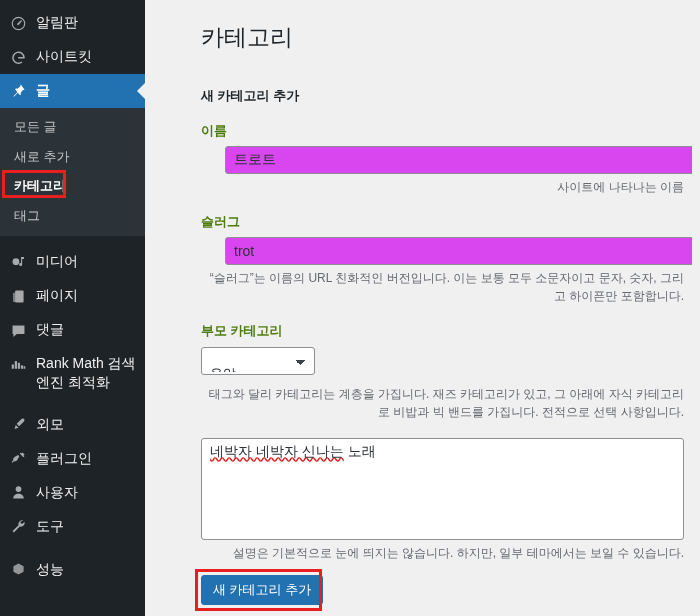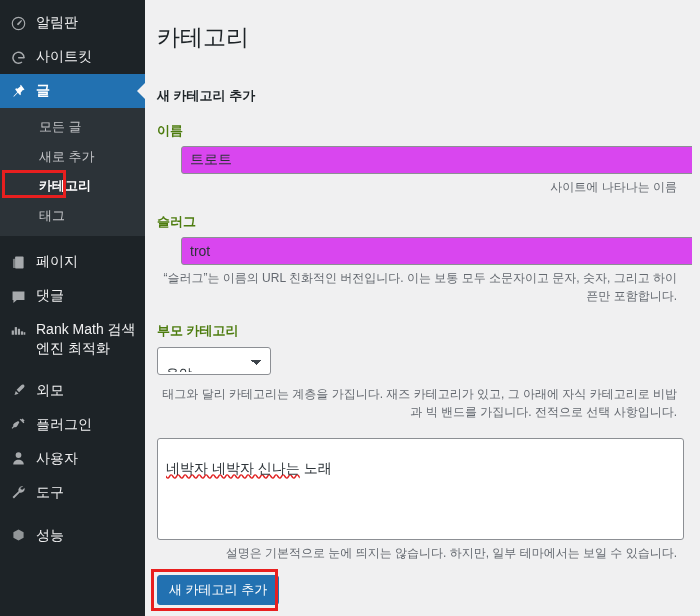--- a/index.html
+++ b/index.html
@@ -9,21 +9,21 @@
   }
   body {
     width: 700px; height: 616px;
     overflow: hidden;
     background: #f0f0f1;
     font-family: "Liberation Sans", "DejaVu Sans", sans-serif;
     font-size: 13px;
     color: #3c434a;
     position: relative;
   }
-  #app { display: flex; width: 692px; height: 616px; }
+  #app { display: flex; width: 692px; height: 616px; gap: 44px; }
 
   
   #adminmenu {
     width: 145px;
     min-width: 145px;
     background: #1d2327;
     color: #c3c4c7;
     height: 616px;
     position: relative;
     overflow: hidden;
@@ -74,21 +74,20 @@
     padding: 4px 0 6px 0;
   }
   .submenu-item {
     display: block;
     padding: 5px 16px 5px 14px;
     font-size: 13px;
     color: #c3c4c7;
     cursor: pointer;
     line-height: 1.5;
     position: relative;
-    margin-left: 25px;
   }
   .submenu-item.current {
     color: #fff;
     font-weight: 700;
   }
   .menu-sep {
     height: 9px;
   }
 
   
@@ -186,21 +185,21 @@
     border-radius: 3px;
     background: #fff;
     color: #2c3338;
     resize: none;
     line-height: 1.5;
     display: block;
   }
   .textarea-wrap { position: relative; }
   .squiggle-text {
     position: absolute;
-    left: 9px; top: 20px;
+    left: 9px; top: 3px;
     font-size: 14px;
     line-height: 1.5;
     color: #2c3338;
     white-space: pre;
     pointer-events: none;
   }
   .sq {
     text-decoration: underline wavy #e02020;
     text-decoration-skip-ink: none;
   }
@@ -256,20 +255,29 @@
 
     <div class="submenu">
       <span class="submenu-item">모든 글</span>
       <span class="submenu-item">새로 추가</span>
       <span class="submenu-item current">카테고리</span>
       <span class="submenu-item">태그</span>
     </div>
 
     <div class="menu-sep"></div>
 
+    <div class="menu-top">
+      <span class="micon">
+        <svg width="17" height="17" viewBox="0 0 20 20" fill="currentColor">
+            <circle cx="7" cy="9" r="4"></circle>
+            <path d="M13 3.5v7.2a1.8 1.8 0 10 1.3 1.7V6h2.2V3.5z"></path>
+          </svg>
+      </span>
+      <span class="mlabel">미디어</span>
+    </div>
 
     <div class="menu-top">
       <span class="micon">
         <svg width="17" height="17" viewBox="0 0 20 20" fill="currentColor">
             <rect x="6" y="3" width="10" height="14" rx="1"></rect>
             <rect x="3.5" y="5.5" width="3" height="11" rx="1" opacity=".65"></rect>
           </svg>
       </span>
       <span class="mlabel">페이지</span>
     </div>

